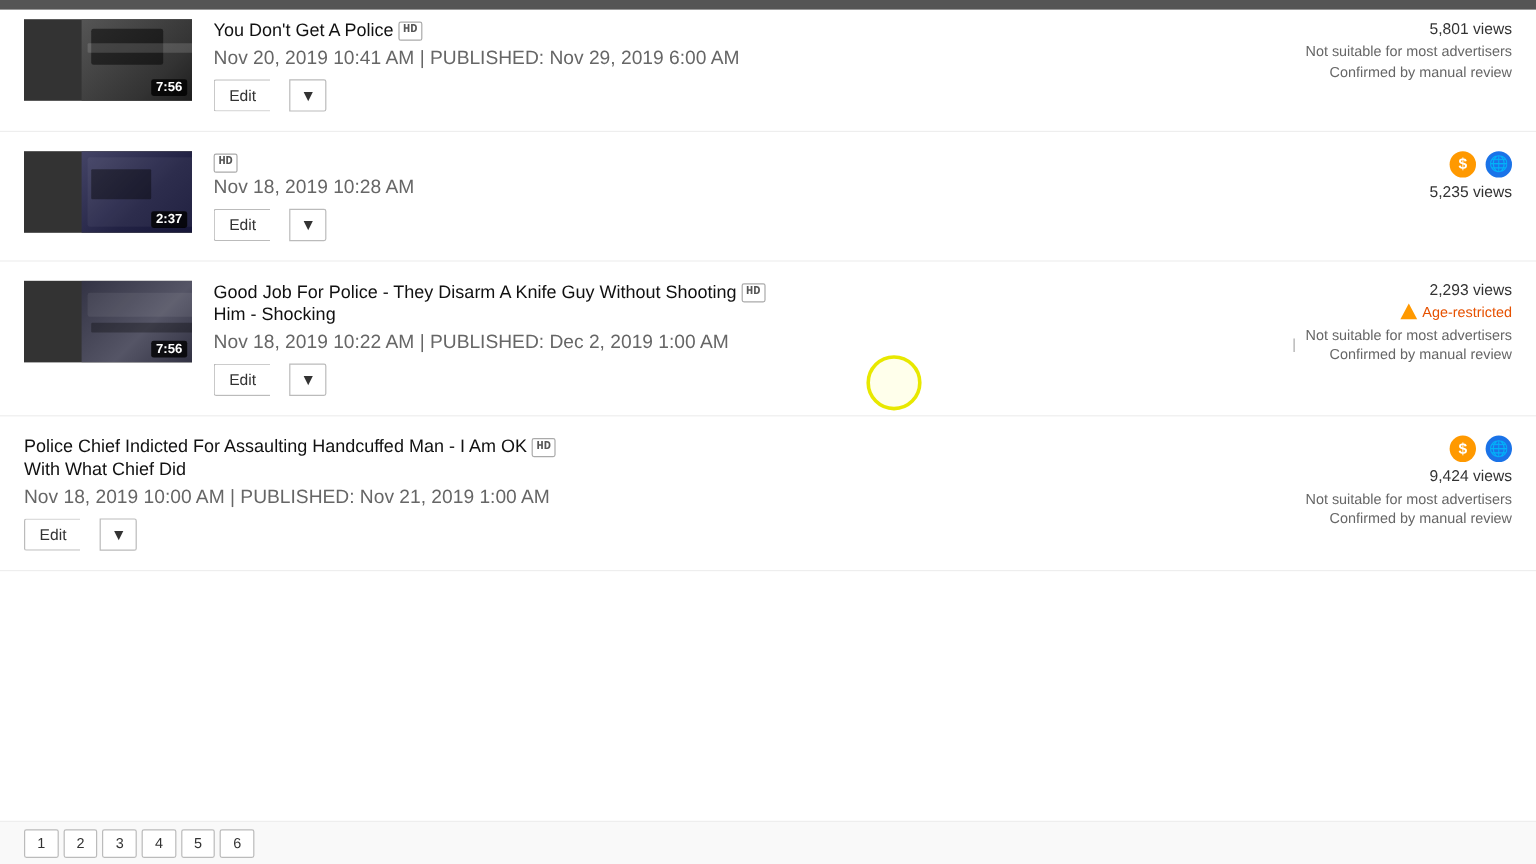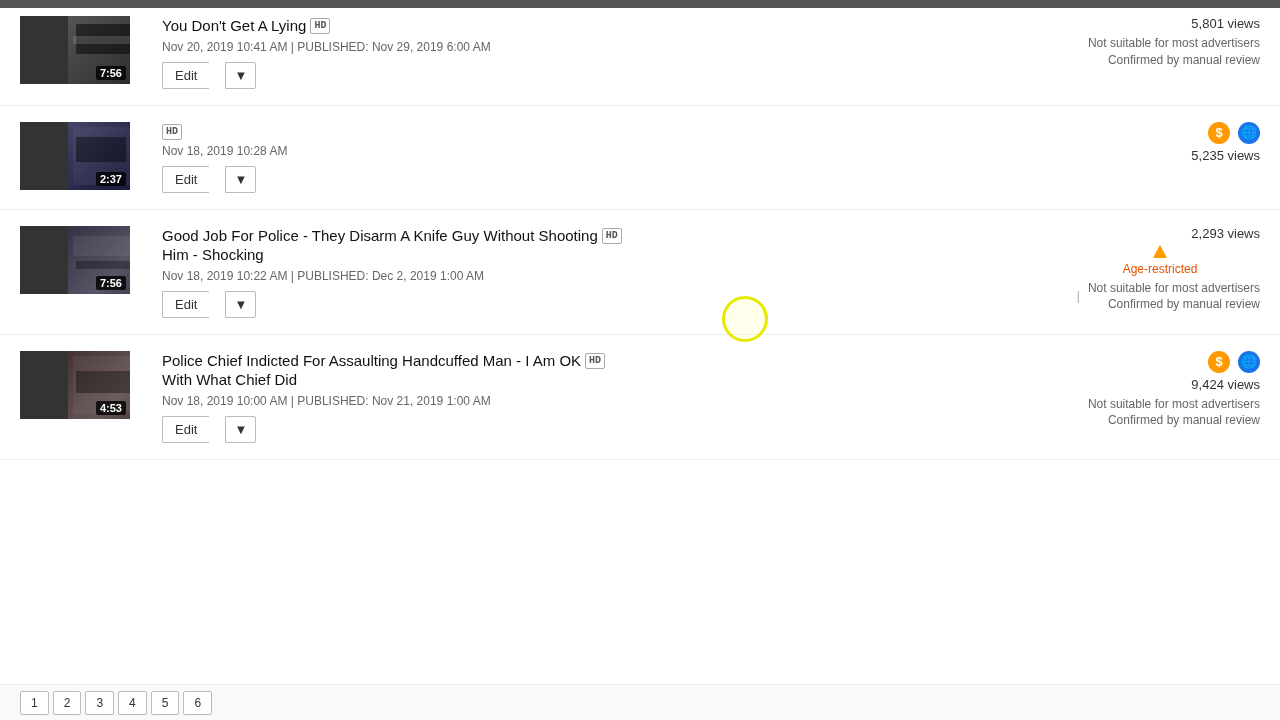--- a/index.html
+++ b/index.html
@@ -34,24 +34,24 @@
       display: flex;
       align-items: flex-start;
       padding: 16px 20px 16px 20px;
       border-bottom: 1px solid #eee;
       position: relative;
     }
 
     .thumbnail-container {
       position: relative;
       flex-shrink: 0;
-      width: 110px;
+      width: 140px;
       height: 68px;
       background: #333;
-      margin-right: 32px;
+      margin-right: 18px;
       overflow: hidden;
       padding-left: 48px;
     }
 
     .thumb-1 {
       background: linear-gradient(135deg, #333 0%, #555 50%, #222 100%);
     }
 
     .duration-badge {
       position: absolute;
@@ -95,21 +95,21 @@
       font-weight: 600;
       flex-shrink: 0;
       margin-top: 2px;
       vertical-align: top;
       line-height: 14px;
       font-family: Liberation Mono, monospace;
     }
 
     .video-meta {
       color: #666;
-      font-size: 12px;
+      font-size: 16px;
       margin-bottom: 8px;
     }
 
     .video-actions {
       display: flex;
       gap: 16px;
       align-items: center;
     }
 
     .edit-btn {
@@ -185,21 +185,20 @@
     }
 
     .age-restricted {
       display: flex;
       align-items: center;
       justify-content: flex-end;
       gap: 4px;
       color: #e65100;
       font-size: 12px;
       margin-bottom: 4px;
-      flex-direction: column;
     }
 
     .separator-line {
       color: #aaa;
       font-size: 12px;
       margin-right: 4px;
     }
 
     .cursor-circle {
       position: absolute;
@@ -255,21 +254,21 @@
     <div class="video-row video-row-top">
       <div class="thumbnail-container">
         <div class="thumb-1" style="width:120px;height:68px;background:linear-gradient(135deg,#555 0%,#333 60%,#111 100%);position:relative;">
           <div style="position:absolute;top:8px;left:8px;width:60px;height:30px;background:rgba(0,0,0,0.5);border-radius:2px;"></div>
           <div style="position:absolute;top:20px;left:5px;right:5px;height:8px;background:rgba(255,255,255,0.15);border-radius:1px;"></div>
         </div>
         <div class="duration-badge">7:56</div>
       </div>
       <div class="video-info">
         <div class="video-title-line">
-          <span class="video-title">You Don't Get A Lying</span>
+          <span class="video-title">You Don't Get A Police</span>
           <span class="hd-badge">HD</span>
         </div>
         <div class="video-meta">
           <span>Nov 20, 2019 10:41 AM</span>
           <span> | </span>
           <span>PUBLISHED: Nov 29, 2019 6:00 AM</span>
         </div>
         <div class="video-actions">
           <button class="edit-btn">Edit</button>
           <button class="dropdown-btn">▼</button>
@@ -349,27 +348,20 @@
           <span class="separator-line">|</span>
           <div class="status-unsuitable">
             <div>Not suitable for most advertisers</div>
             <div>Confirmed by manual review</div>
           </div>
         </div>
       </div>
     </div>
 
     <div class="video-row">
-      <div class="thumbnail-container">
-        <div style="width:120px;height:68px;background:linear-gradient(135deg,#433 0%,#655 50%,#322 100%);position:relative;">
-          <div style="position:absolute;top:5px;left:5px;right:5px;bottom:5px;background:rgba(255,255,255,0.05);border-radius:2px;"></div>
-          <div style="position:absolute;top:20px;left:8px;width:55px;height:22px;background:rgba(0,0,0,0.35);border-radius:1px;"></div>
-        </div>
-        <div class="duration-badge">4:53</div>
-      </div>
       <div class="video-info">
         <div class="video-title-line">
           <span class="video-title">
             <span>Police Chief Indicted For Assaulting Handcuffed Man - I Am OK</span><br>
             <span>With What Chief Did</span>
           </span>
           <span class="hd-badge">HD</span>
         </div>
         <div class="video-meta">
           <span>Nov 18, 2019 10:00 AM</span>

